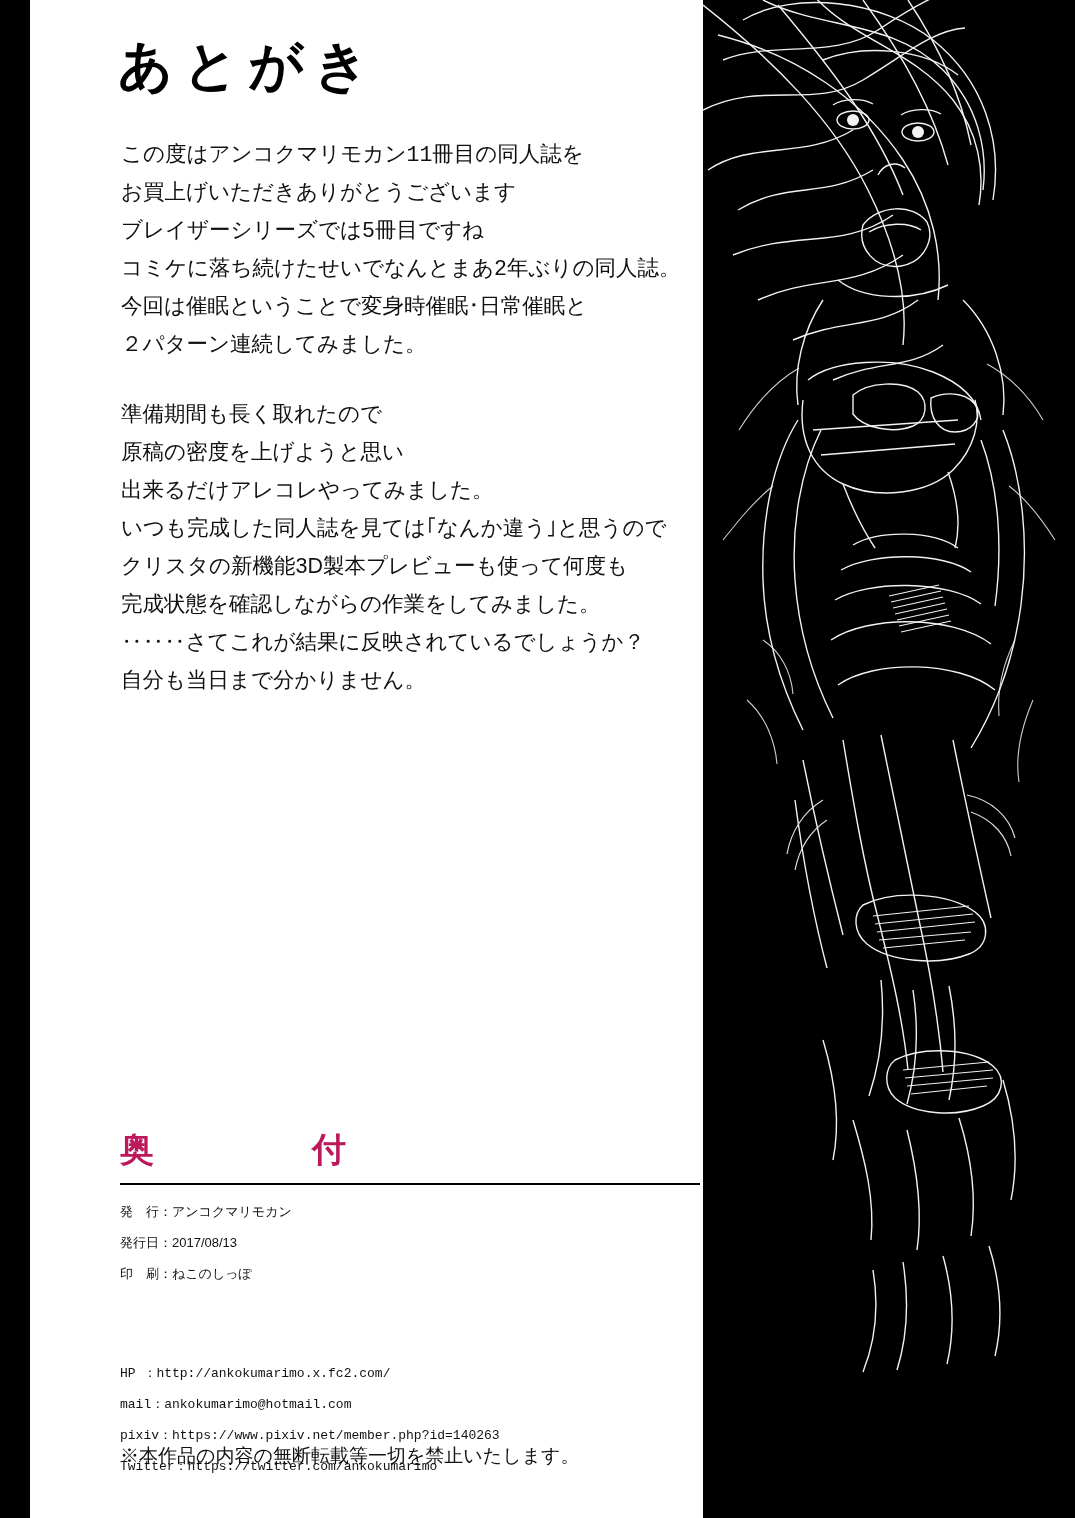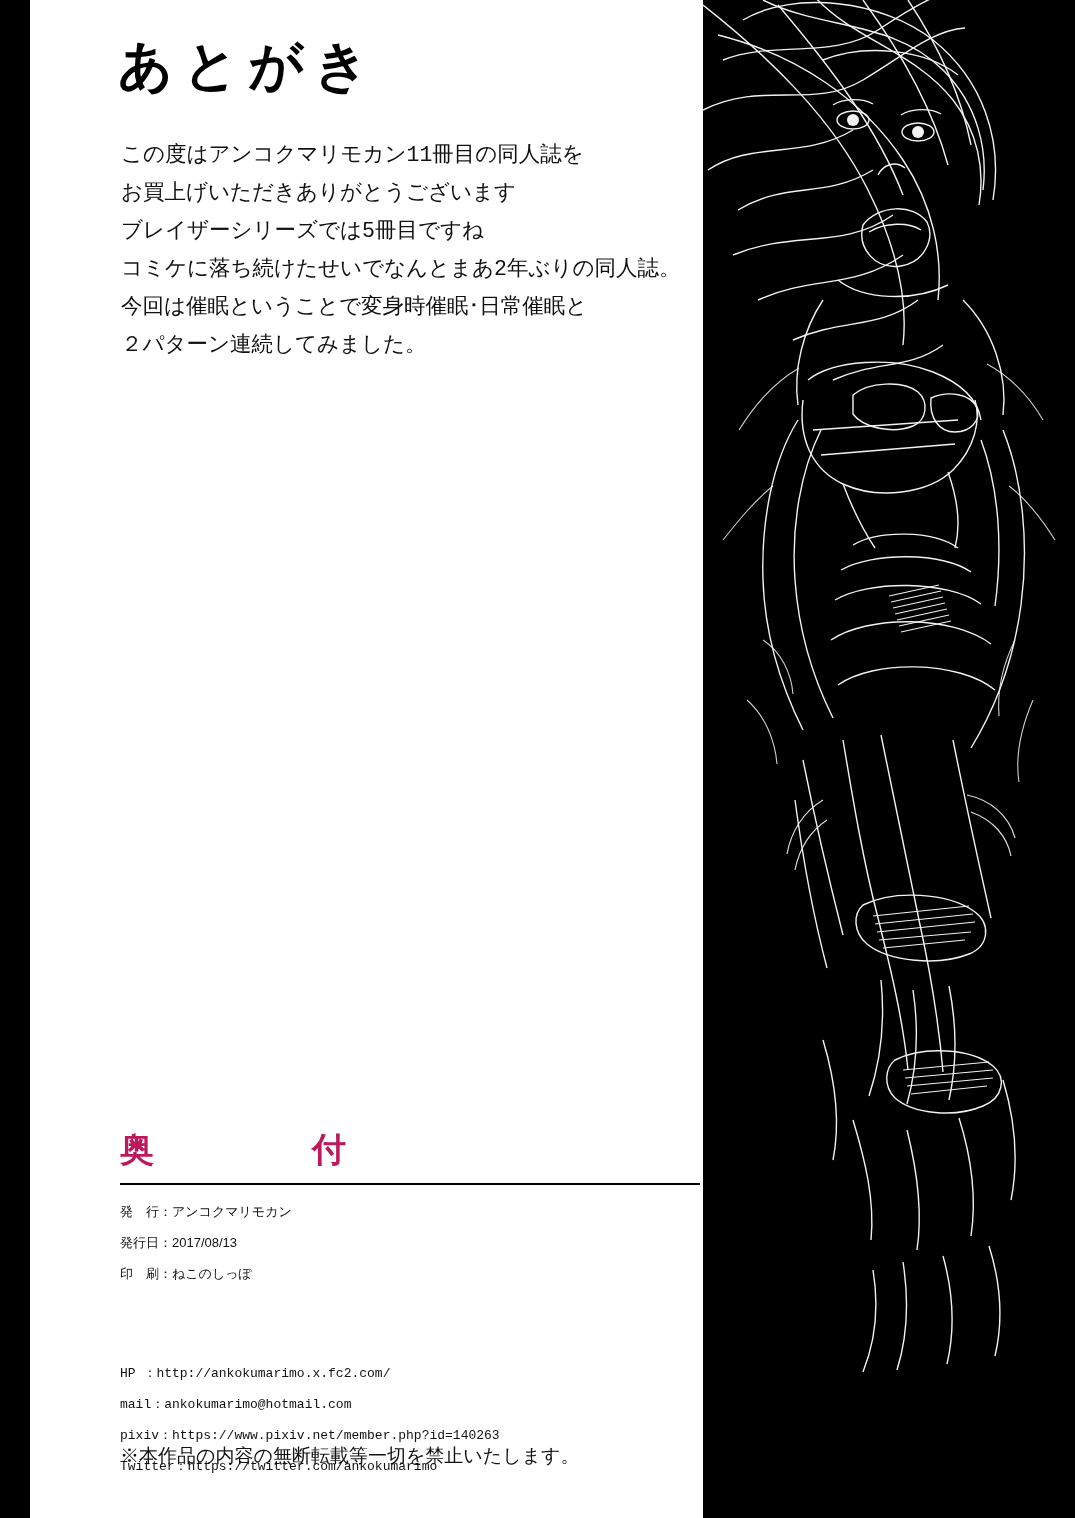--- a/index.html
+++ b/index.html
@@ -119,20 +119,28 @@
     <div class="content">
 
       <div class="afterword-title">あとがき</div>
 
       <div class="body-block" id="para1">この度はアンコクマリモカン11冊目の同人誌を
 お買上げいただきありがとうございます
 ブレイザーシリーズでは5冊目ですね
 コミケに落ち続けたせいでなんとまあ2年ぶりの同人誌。
 今回は催眠ということで変身時催眠･日常催眠と
 ２パターン連続してみました。</div>
+      <div class="body-block" id="para2">準備期間も長く取れたので
+原稿の密度を上げようと思い
+出来るだけアレコレやってみました。
+いつも完成した同人誌を見ては｢なんか違う｣と思うので
+クリスタの新機能3D製本プレビューも使って何度も
+完成状態を確認しながらの作業をしてみました。
+‥‥‥さてこれが結果に反映されているでしょうか？
+自分も当日まで分かりません。</div>
 
       <div class="colophon-title">奥　　付</div>
       <div class="rule"></div>
 
       <div class="colophon-block" id="pub">発　行：アンコクマリモカン
 発行日：2017/08/13
 印　刷：ねこのしっぽ</div>
       <div class="colophon-block" id="links">HP ：http://ankokumarimo.x.fc2.com/
 mail：ankokumarimo@hotmail.com
 pixiv：https://www.pixiv.net/member.php?id=140263

